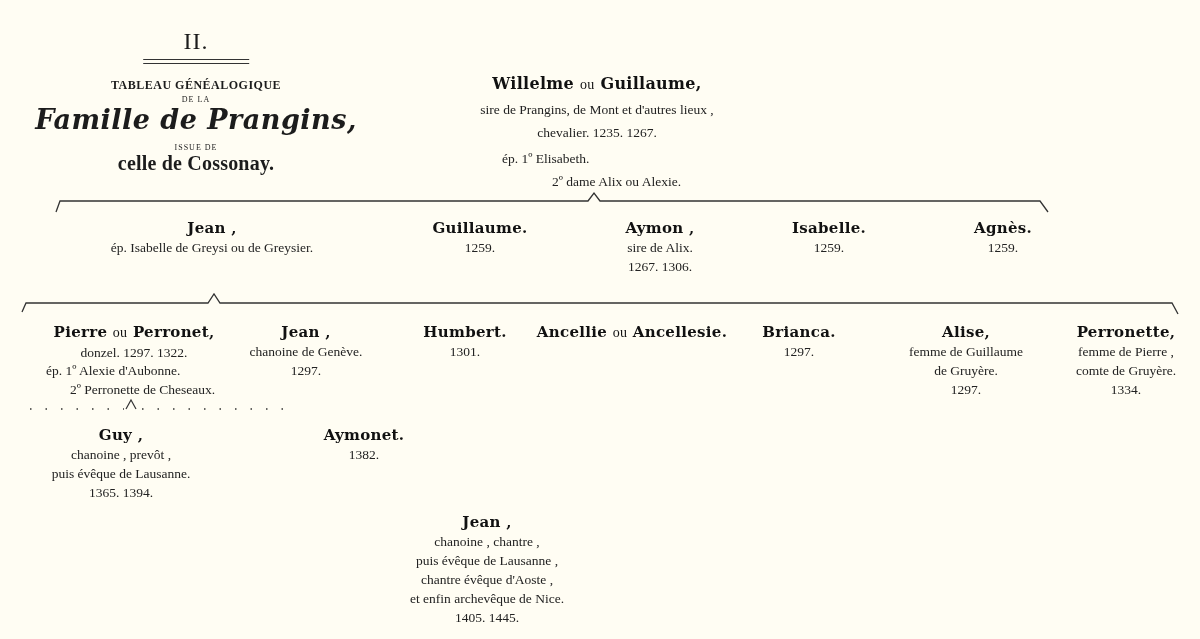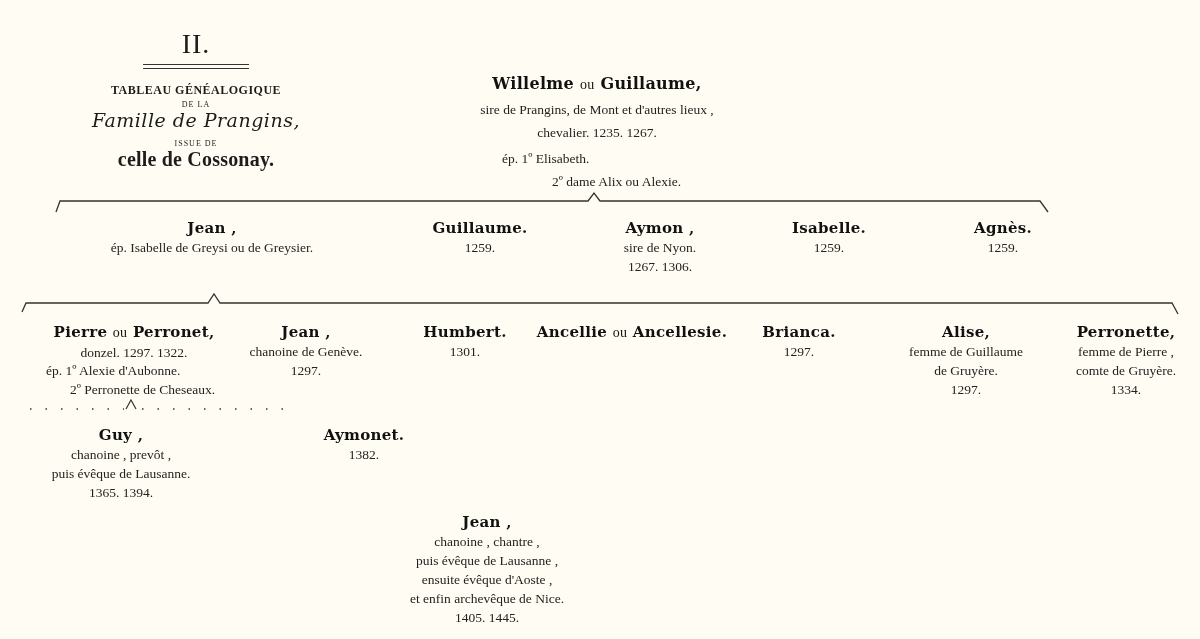--- a/index.html
+++ b/index.html
@@ -15,25 +15,25 @@
     .name {
       font-family: "DejaVu Serif", serif;
       font-weight: 900;
       font-size: 15px;
       letter-spacing: 0.3px;
       line-height: 20px;
       color: #111;
     }
     .ou { font-family: "Liberation Serif", serif; font-weight: normal; font-size: 14px; }
     .line { font-size: 13.5px; line-height: 19px; color: #222; }
-    .title-roman { font-size: 28px; letter-spacing: 1px; }
+    .title-roman { font-size: 24px; letter-spacing: 1px; }
     .title-rule { height: 3px; border-top: 1.5px solid #333; border-bottom: 1px solid #333; width: 106px; }
     .caps { font-size: 12px; letter-spacing: 0.5px; font-weight: bold; }
     .small-caps { font-size: 8px; letter-spacing: 1px; }
-    .gothic { font-family: "DejaVu Serif", serif; font-weight: normal; font-size: 19px; font-style: italic; letter-spacing: 0.5px; }
+    .gothic { font-family: "DejaVu Serif", serif; font-weight: bold; font-size: 27px; font-style: italic; letter-spacing: 0.5px; }
     .cosso { font-size: 20px; font-weight: bold; font-family: "Liberation Serif", serif; letter-spacing: 0.2px; }
     svg.lines { position: absolute; left: 0; top: 0; }
   </style>
 </head>
 <body>
 
 <svg class="lines" width="1200" height="639">
 
   <polyline points="56,212 60,201 588,201 594,193 600,201 1040,201 1048,212" fill="none" stroke="#333" stroke-width="1.3"></polyline>
 
@@ -69,21 +69,21 @@
 <div class="block" style="left:212px; top:218px;">
   <div class="name">Jean ,</div>
   <div class="line">ép. Isabelle de Greysi ou de Greysier.</div>
 </div>
 <div class="block" style="left:480px; top:218px;">
   <div class="name">Guillaume.</div>
   <div class="line">1259.</div>
 </div>
 <div class="block" style="left:660px; top:218px;">
   <div class="name">Aymon ,</div>
-  <div class="line">sire de Nyon.</div>
+  <div class="line">sire de Alix.</div>
   <div class="line">1267. 1306.</div>
 </div>
 <div class="block" style="left:829px; top:218px;">
   <div class="name">Isabelle.</div>
   <div class="line">1259.</div>
 </div>
 <div class="block" style="left:1003px; top:218px;">
   <div class="name">Agnès.</div>
   <div class="line">1259.</div>
 </div>
@@ -140,16 +140,16 @@
 </div>
 <div class="block" style="left:364px; top:425px;">
   <div class="name">Aymonet.</div>
   <div class="line">1382.</div>
 </div>
 
 <div class="block" style="left:487px; top:512px;">
   <div class="name">Jean ,</div>
   <div class="line">chanoine , chantre ,</div>
   <div class="line">puis évêque de Lausanne ,</div>
-  <div class="line">ensuite évêque d'Aoste ,</div>
+  <div class="line">chantre évêque d'Aoste ,</div>
   <div class="line">et enfin archevêque de Nice.</div>
   <div class="line">1405. 1445.</div>
 </div>
 
 </body></html>

